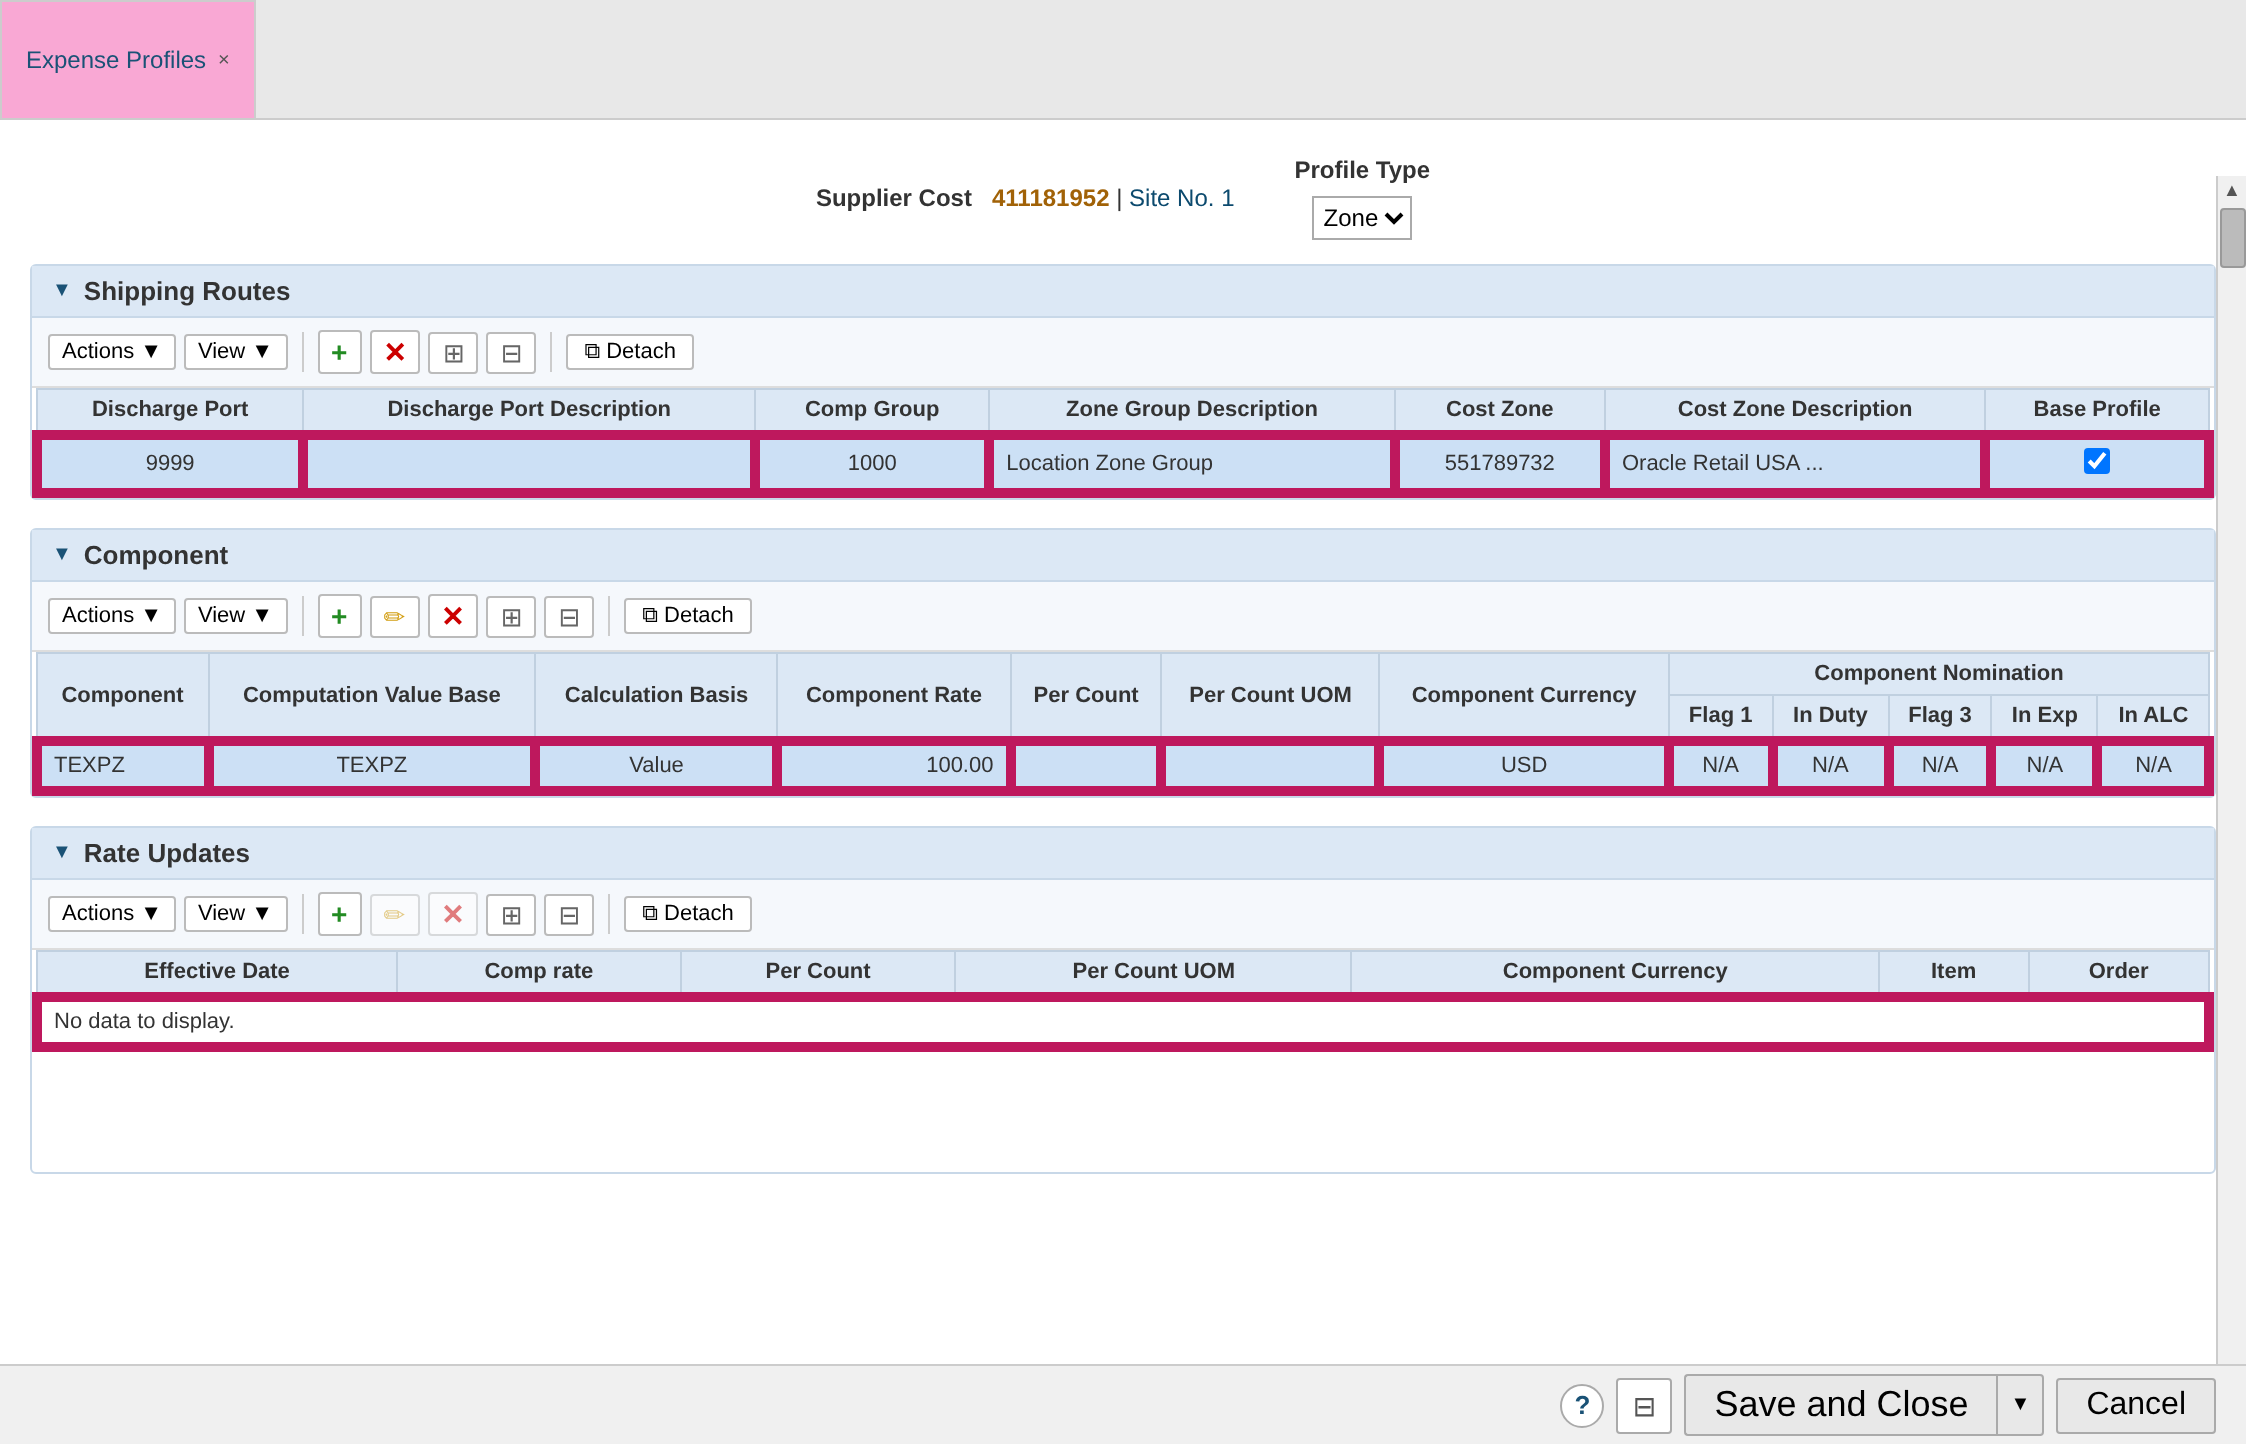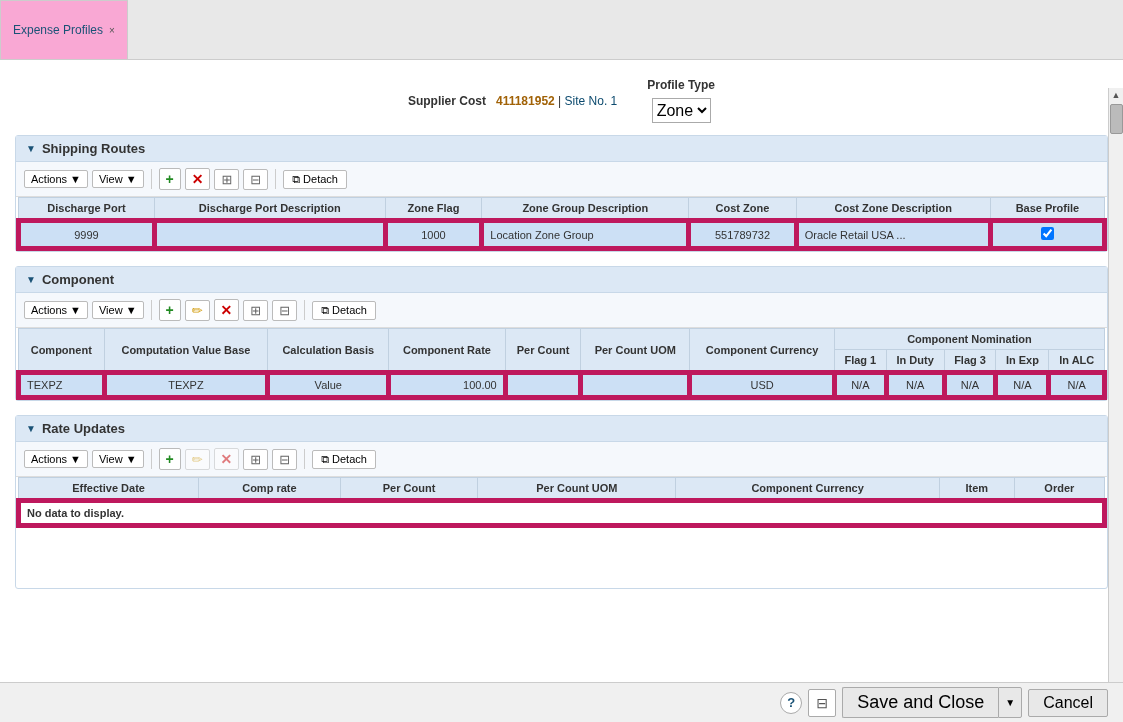--- a/index.html
+++ b/index.html
@@ -44,22 +44,23 @@
       justify-content: center;
       gap: 30px;
       padding: 8px 0 12px 0;
       font-size: 12px;
     }
     .supplier-bar .label { font-weight: bold; color: #333; }
     .supplier-bar .profile-type { display: flex; align-items: center; gap: 6px; flex-direction: column; }
     .supplier-bar select {
       border: 1px solid #aaa;
       padding: 2px 0;
-      font-size: 16px;
-      background: #fff;
+      font-size: 12px;
+      background: #fff;
+      text-align: right;
     }
 
     .section {
       border: 1px solid #c8d8e8;
       border-radius: 3px;
       margin-bottom: 14px;
       background: #fff;
     }
     .section-header {
       background: #dce8f5;
@@ -276,21 +277,21 @@
         <button class="detach-btn">
           <span>⧉</span>
           <span>Detach</span>
         </button>
       </div>
       <table>
         <thead>
           <tr>
             <th>Discharge Port</th>
             <th>Discharge Port Description</th>
-            <th>Zone Flag</th>
+            <th>Comp Group</th>
             <th>Zone Group Description</th>
             <th>Cost Zone</th>
             <th>Cost Zone Description</th>
             <th>Base Profile</th>
           </tr>
         </thead>
         <tbody>
           <tr class="selected">
             <td>9999</td>
             <td></td>
@@ -424,21 +425,21 @@
             <th>Comp rate</th>
             <th>Per Count</th>
             <th>Per Count UOM</th>
             <th>Component Currency</th>
             <th>Item</th>
             <th>Order</th>
           </tr>
         </thead>
         <tbody>
           <tr>
-            <td colspan="7" style="text-align:left;font-weight:bold;">
+            <td colspan="7" style="text-align:left;">
               <span>No data to display.</span>
             </td>
           </tr>
         </tbody>
       </table>
       <div style="height: 60px;"></div>
     </div>
 
   </div>
 

